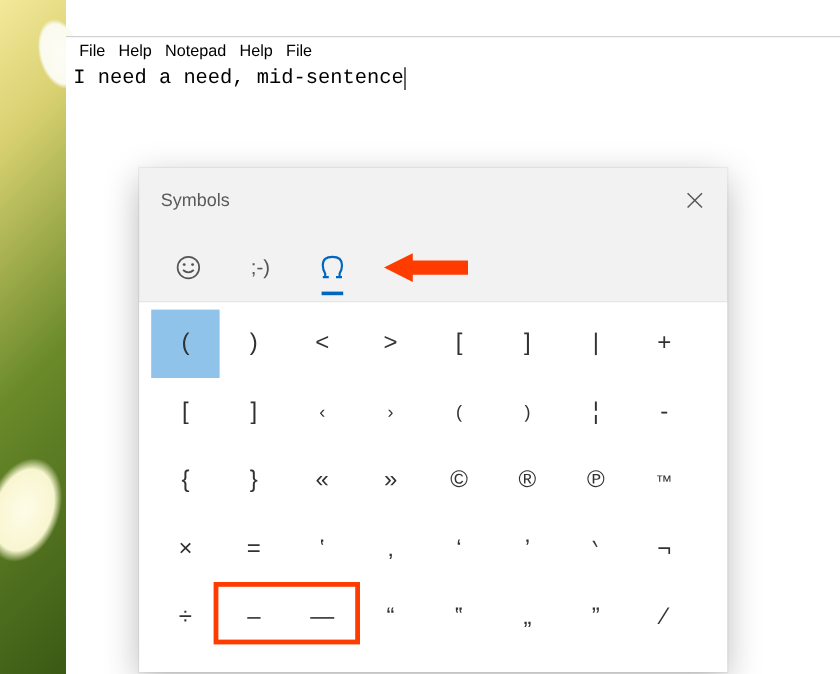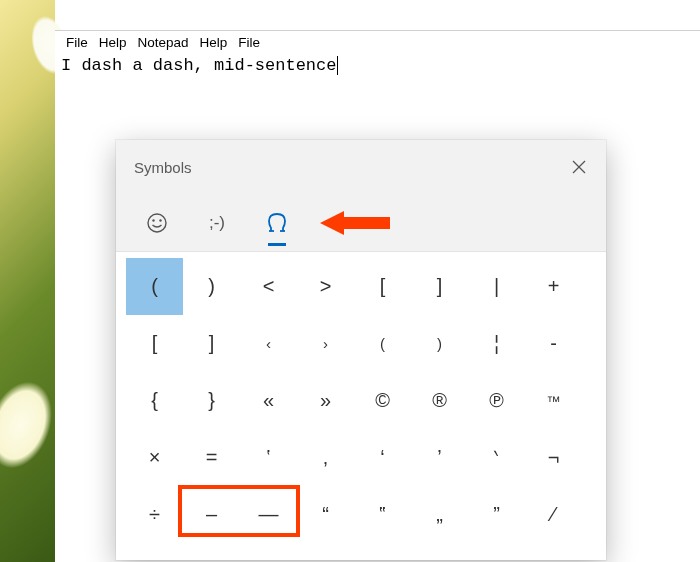--- a/index.html
+++ b/index.html
@@ -181,21 +181,21 @@
 
 <div class="notepad-window">
   <div class="menubar">
     <span>File</span>
     <span>Help</span>
     <span>Notepad</span>
     <span>Help</span>
     <span>File</span>
   </div>
   <div class="editor">
-    <span>I dash a dash, mid-sentence</span><span class="caret"></span>
+    <span>I need a need, mid-sentence</span><span class="caret"></span>
   </div>
 </div>
 
 <div class="emoji-panel">
   <div class="panel-head">
     <span class="panel-title">Symbols</span>
     <div class="panel-close">
       <svg width="14" height="14" viewBox="0 0 14 14">
           <line x1="1" y1="1" x2="13" y2="13" stroke="#555" stroke-width="1.2"></line>
           <line x1="13" y1="1" x2="1" y2="13" stroke="#555" stroke-width="1.2"></line>

